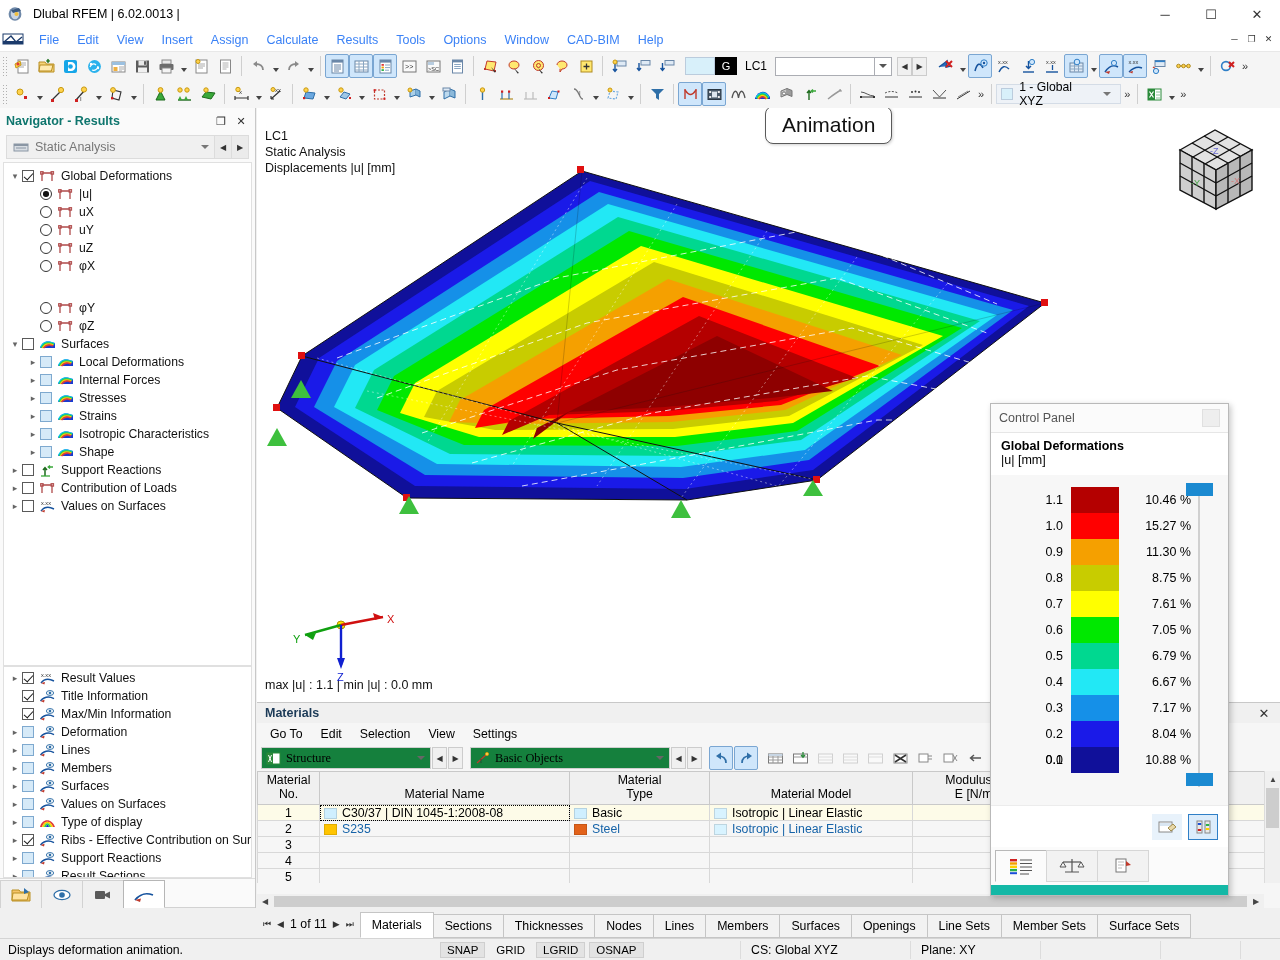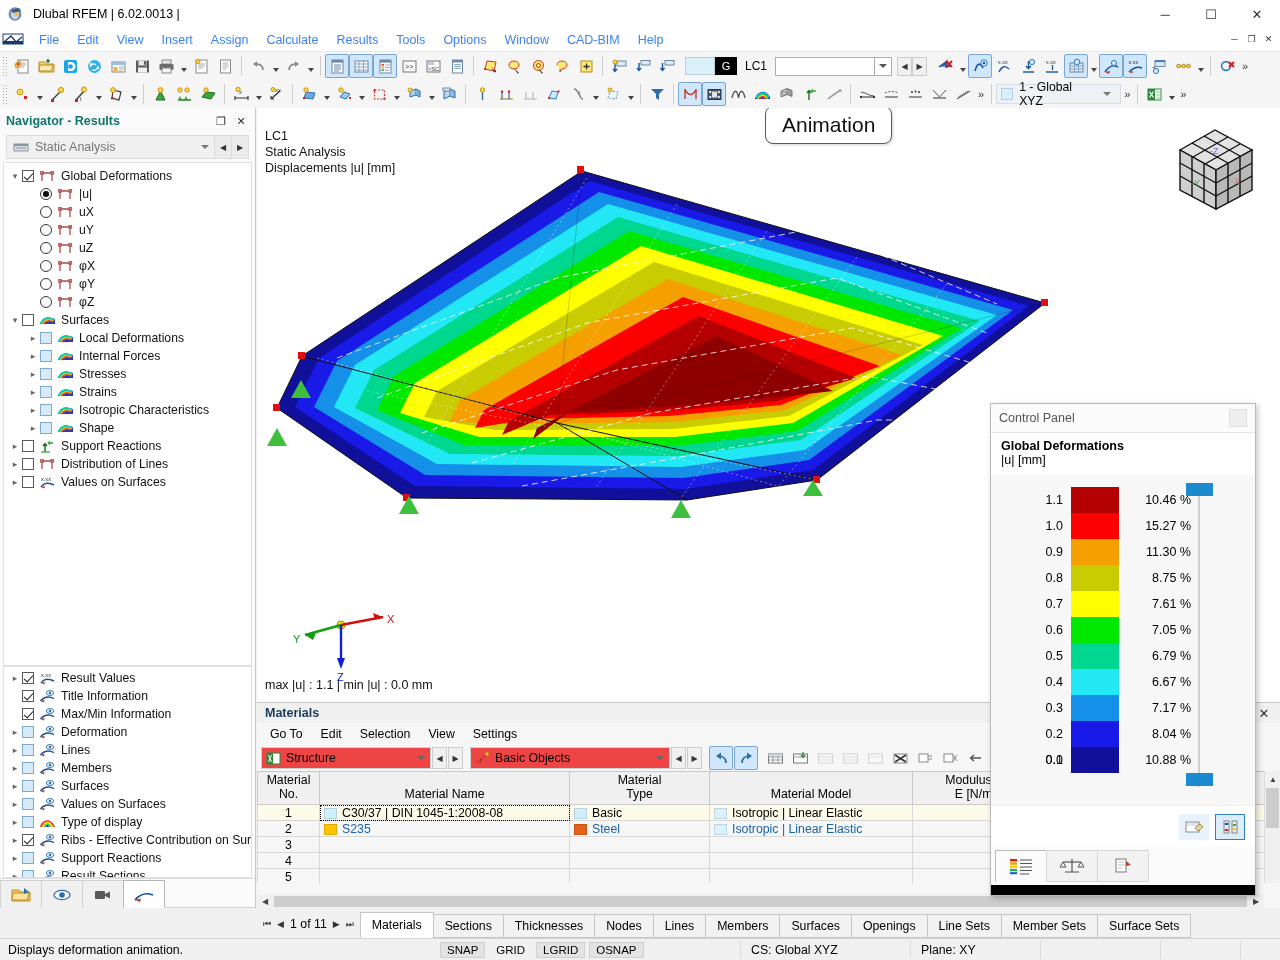--- a/index.html
+++ b/index.html
@@ -119,22 +119,22 @@
   .vp-maxmin { position:absolute; left:8px; top:570px; font-size:12.5px; color:#111; }
   .tooltip { position:absolute; left:508px; top:-2px; background:#ffffff; border:1.6px solid #5a5a5a;
     border-radius:8px; padding:6px 16px; font-size:21px; color:#111; z-index:40;
     box-shadow:1px 1px 3px rgba(0,0,0,.18); }
 
   .axiscross { position:absolute; left:30px; top:495px; width:110px; height:80px; }
 
   .navcube { position:absolute; right:10px; top:4px; width:110px; height:110px; }
 
   
-  .ctrlpanel { position:absolute; left:990px; top:403px; width:266px; height:493px;
-    background:#000000; border:1px solid #b9b9b9; box-shadow:2px 2px 6px rgba(0,0,0,.22); z-index:30; }
+  .ctrlpanel { position:absolute; left:990px; top:403px; width:239px; height:493px;
+    background:#14b8a6; border:1px solid #b9b9b9; box-shadow:2px 2px 6px rgba(0,0,0,.22); z-index:30; }
   .cp-head { height:28px; display:flex; align-items:center; padding:0 8px; background:#fbfbfb; }
   .cp-title { flex:1; color:#555; font-size:12.5px; }
   .cp-pin { width:18px; height:18px; background:#eeeeee; border:1px solid #e0e0e0; }
   .cp-sub { background:#ffffff; padding:6px 10px 8px 10px; border-top:1px solid #e6e6e6; }
   .cp-sub b { font-size:12.5px; }
   .cp-sub div { font-size:12.5px; }
   .cp-scale { position:relative; padding:12px 0 0 0; background:#f7f7f7; height:330px; }
   .scale-row { height:26px; display:flex; align-items:center; }
   .scale-tick { width:80px; text-align:right; padding-right:8px; font-size:12.5px; }
   .scale-sw { width:48px; height:26px; }
@@ -154,22 +154,22 @@
   
   .tablepanel { position:absolute; left:257px; top:702px; width:1023px; height:206px;
     background:#f6f6f6; border-top:1px solid #c8c8c8; }
   .tp-head { height:20px; display:flex; align-items:center; padding:0 8px; background:#f0f0f0; }
   .tp-title { font-weight:bold; font-size:12.5px; color:#1b3a57; flex:1; }
   .tp-close { width:16px; height:16px; display:flex; align-items:center; justify-content:center;
     font-size:13px; color:#333; }
   .tp-menu { height:22px; display:flex; align-items:center; background:#f6f6f6; padding-left:4px; }
   .tp-menu span { padding:2px 9px; font-size:12.3px; }
   .tp-tools { height:26px; display:flex; align-items:center; background:#f6f6f6; padding-left:4px; gap:1px; }
-  .tp-combo { height:22px; display:flex; align-items:center; background:#ef4444;
-    border:1px solid #cfcfcf; }
+  .tp-combo { height:22px; display:flex; align-items:center; background:#15803d;
+    border:1px solid #cfcfcf;font-family:Liberation Serif, serif; }
   .tp-combo .lbl { padding:0 6px 0 4px; font-size:12.3px; white-space:nowrap; }
   .tp-combo .arr { width:18px; display:flex; align-items:center; justify-content:center; }
   .tp-combo .arr::after { content:''; border-left:4px solid transparent; border-right:4px solid transparent;
     border-top:4px solid #666; }
 
   table.mattable { border-collapse:collapse; width:1023px; table-layout:fixed; font-size:12.3px; }
   table.mattable th { background:#f0f0f0; border:1px solid #c9c9c9; font-weight:normal;
     height:32px; vertical-align:bottom; padding-bottom:3px; text-align:center; }
   table.mattable td { border:1px solid #d8d8d8; height:16px; padding:0 4px; }
   td.num { text-align:center; }
@@ -875,21 +875,21 @@
         <div class="trow" style="padding-left: 22px;">
           <span class="texp"></span>
           <span class="tradio"></span>
           <span class="ticon"><svg width="17" height="14" viewBox="0 0 17 14">
               <path d="M3 12 L3 4 L13 4 L13 12" fill="none" stroke="#b04a4a" stroke-width="1.3"></path>
               <rect x="1.6" y="2.6" width="2.6" height="2.6" fill="none" stroke="#b04a4a"></rect>
               <rect x="12" y="2.6" width="2.6" height="2.6" fill="none" stroke="#b04a4a"></rect>
             </svg></span>
           <span class="tlabel">φX</span>
         </div>
-        <div class="trow" style="padding-left: 22px;">
+        <div class="trow" style="padding-left: 22px; margin-top: 24px;">
           <span class="texp"></span>
           <span class="tradio"></span>
           <span class="ticon"><svg width="17" height="14" viewBox="0 0 17 14">
               <path d="M3 12 L3 4 L13 4 L13 12" fill="none" stroke="#b04a4a" stroke-width="1.3"></path>
               <rect x="1.6" y="2.6" width="2.6" height="2.6" fill="none" stroke="#b04a4a"></rect>
               <rect x="12" y="2.6" width="2.6" height="2.6" fill="none" stroke="#b04a4a"></rect>
             </svg></span>
           <span class="tlabel">φY</span>
         </div>
         <div class="trow" style="padding-left: 22px; text-align: center;">
@@ -997,21 +997,21 @@
           <span class="tlabel">Support Reactions</span>
         </div>
         <div class="trow" style="padding-left: 4px;">
           <span class="texp">▸</span>
           <span class="tcheck"></span>
           <span class="ticon"><svg width="17" height="14" viewBox="0 0 17 14">
               <path d="M3 12 L3 4 L13 4 L13 12" fill="none" stroke="#b04a4a" stroke-width="1.3"></path>
               <rect x="1.6" y="2.6" width="2.6" height="2.6" fill="none" stroke="#b04a4a"></rect>
               <rect x="12" y="2.6" width="2.6" height="2.6" fill="none" stroke="#b04a4a"></rect>
             </svg></span>
-          <span class="tlabel">Distribution of Lines</span>
+          <span class="tlabel">Contribution of Loads</span>
         </div>
         <div class="trow" style="padding-left: 4px;">
           <span class="texp">▸</span>
           <span class="tcheck"></span>
           <span class="ticon"><svg width="17" height="14" viewBox="0 0 17 14">
               <text x="2" y="6" font-size="5.6" fill="#333" font-family="Liberation Sans, sans-serif">x.xx</text>
               <path d="M2 12 C5 8 9 7 15 10" stroke="#16539e" stroke-width="1.4" fill="none"></path>
               <path d="M2 12 L6 11 L5.4 13.4z" fill="#c0392b"></path>
             </svg></span>
           <span class="tlabel">Values on Surfaces</span>

